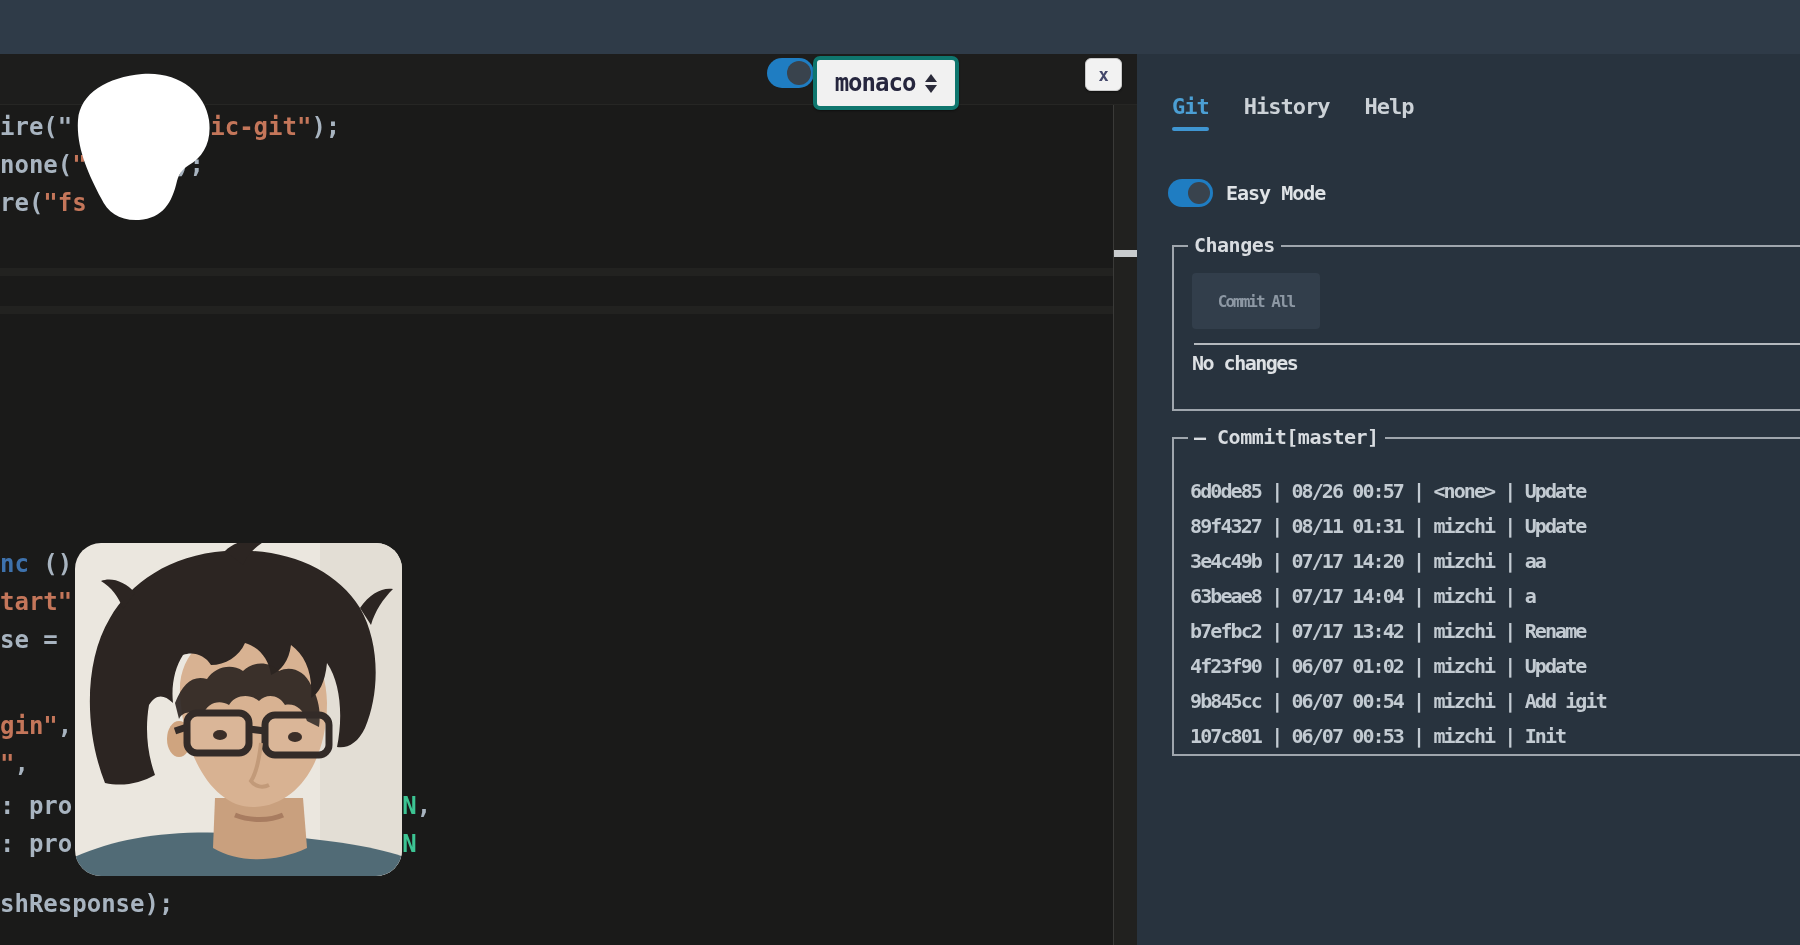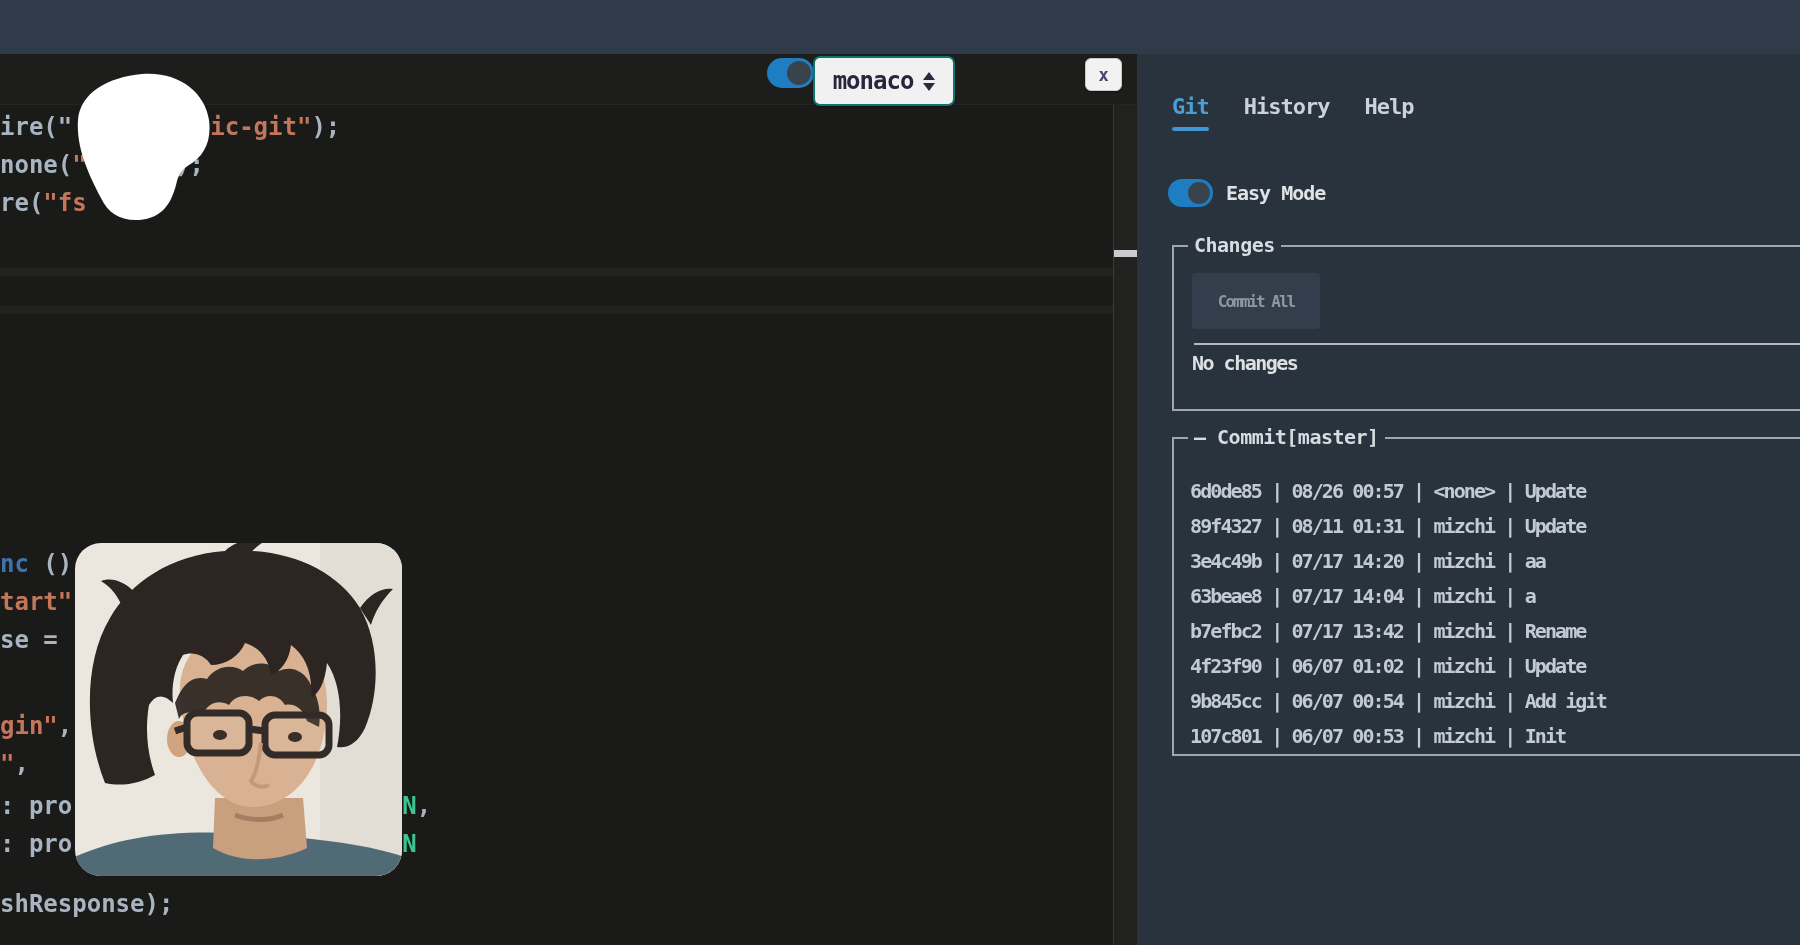--- a/index.html
+++ b/index.html
@@ -12,21 +12,21 @@
 
   
   .editor{position:absolute;left:0;top:54px;width:1137px;height:891px;background:#1a1a19;overflow:hidden;}
   .ed-toolbar{position:absolute;left:0;top:0;width:1325px;height:50px;background:#1d1d1c;border-bottom:1px solid #262624;z-index:8;}
   .autosave-label{position:absolute;right:382px;top:0;height:50px;line-height:44px;color:#e6e6e6;
     font-family:"Liberation Sans",sans-serif;font-weight:bold;font-size:20px;}
   .toggle{position:absolute;border-radius:16px;background:#1f7dc2;cursor:pointer;}
   .toggle .knob{position:absolute;border-radius:50%;background:#39434d;}
   .autosave-toggle{left:767px;top:4px;width:47px;height:30px;}
   .autosave-toggle .knob{right:3px;top:3px;width:24px;height:24px;}
-  .engine-select{position:absolute;left:813px;top:2px;width:138px;height:46px;background:#f1f1f1;border:2px solid #0f766e;
+  .engine-select{position:absolute;left:813px;top:2px;width:138px;height:46px;background:#f1f1f1;border:4px solid #0f766e;
     border-radius:7px;box-shadow:0 1px 2px rgba(0,0,0,.45);display:flex;align-items:center;justify-content:center;gap:10px;cursor:pointer;}
   .engine-select .val{color:#26263e;font-weight:bold;font-size:24px;letter-spacing:-1px;}
   .spinner{display:flex;flex-direction:column;gap:3px;}
   .spinner .up{width:0;height:0;border-left:6px solid transparent;border-right:6px solid transparent;border-bottom:8px solid #2b2b3a;}
   .spinner .down{width:0;height:0;border-left:6px solid transparent;border-right:6px solid transparent;border-top:8px solid #2b2b3a;}
   .close-btn{position:absolute;left:1085px;top:4px;width:37px;height:33px;background:#f2f2f2;border:1px solid #c9c9c9;
     border-radius:6px;box-shadow:0 1px 2px rgba(0,0,0,.45);color:#44486b;font-weight:bold;font-size:17px;
     font-family:"DejaVu Sans Mono",monospace;line-height:30px;text-align:center;padding:0;cursor:pointer;}
 
   .code-lines{position:absolute;left:0;top:0;right:0;bottom:0;z-index:1;}

